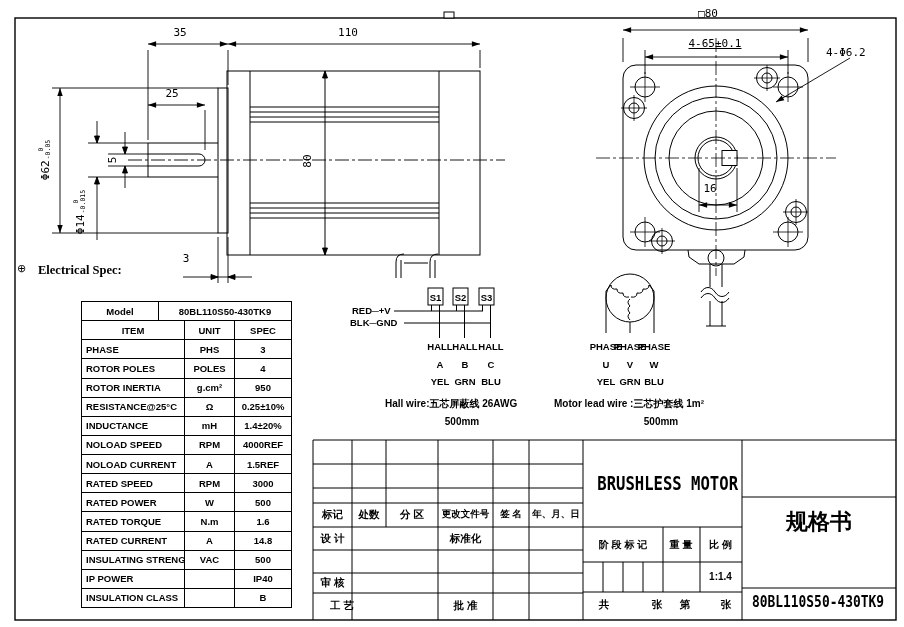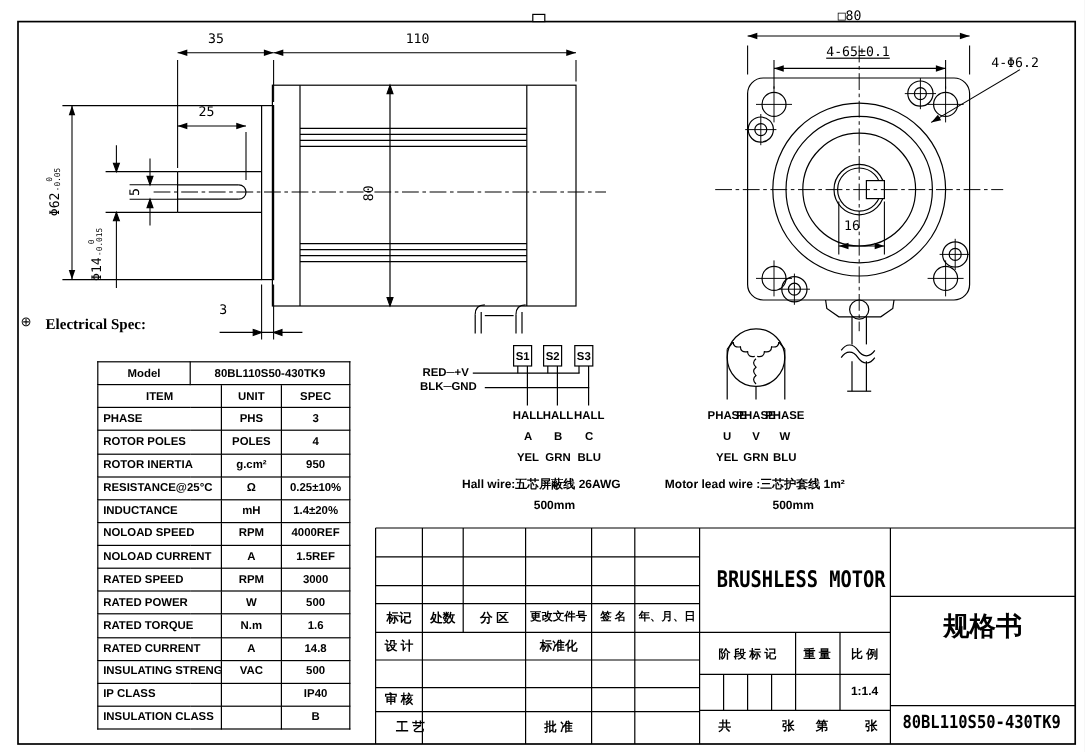--- a/index.html
+++ b/index.html
@@ -327,21 +327,21 @@
           <td class="item" colspan="2">RATED CURRENT</td>
           <td>A</td>
           <td>14.8</td>
         </tr>
         <tr>
           <td class="item" colspan="2">INSULATING STRENGTH</td>
           <td>VAC</td>
           <td>500</td>
         </tr>
         <tr>
-          <td class="item" colspan="2">IP CLASS</td>
+          <td class="item" colspan="2">IP POWER</td>
           <td></td>
           <td>IP40</td>
         </tr>
         <tr>
           <td class="item" colspan="2">INSULATION CLASS</td>
           <td></td>
           <td>B</td>
         </tr>
       </tbody>
   </table>

